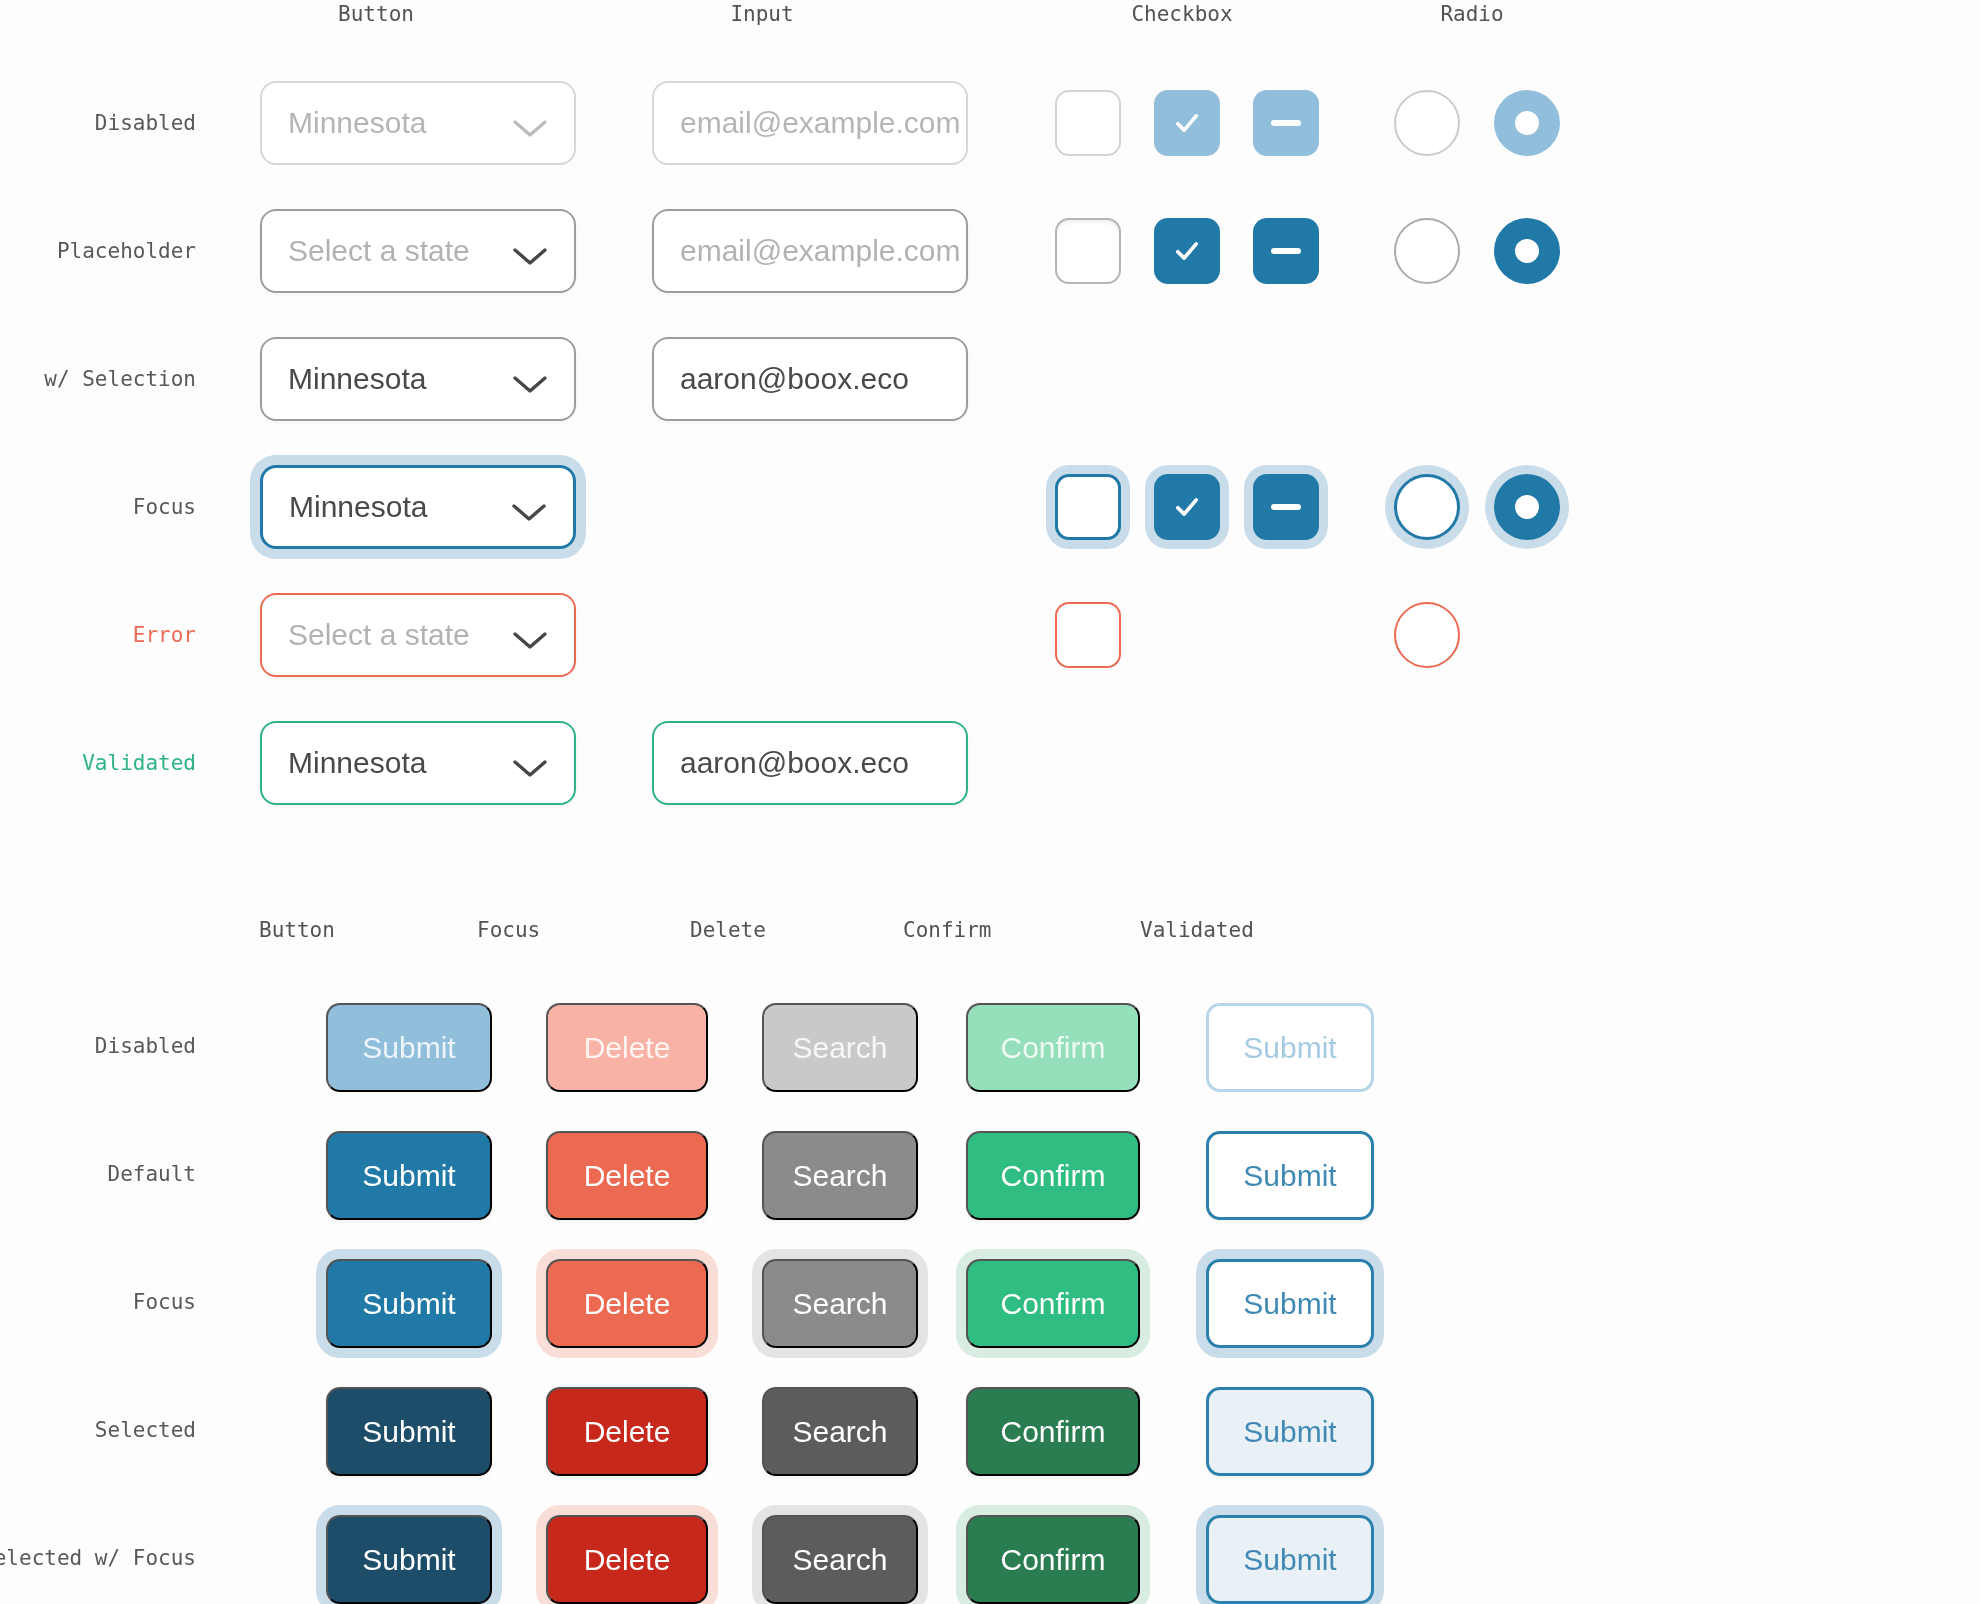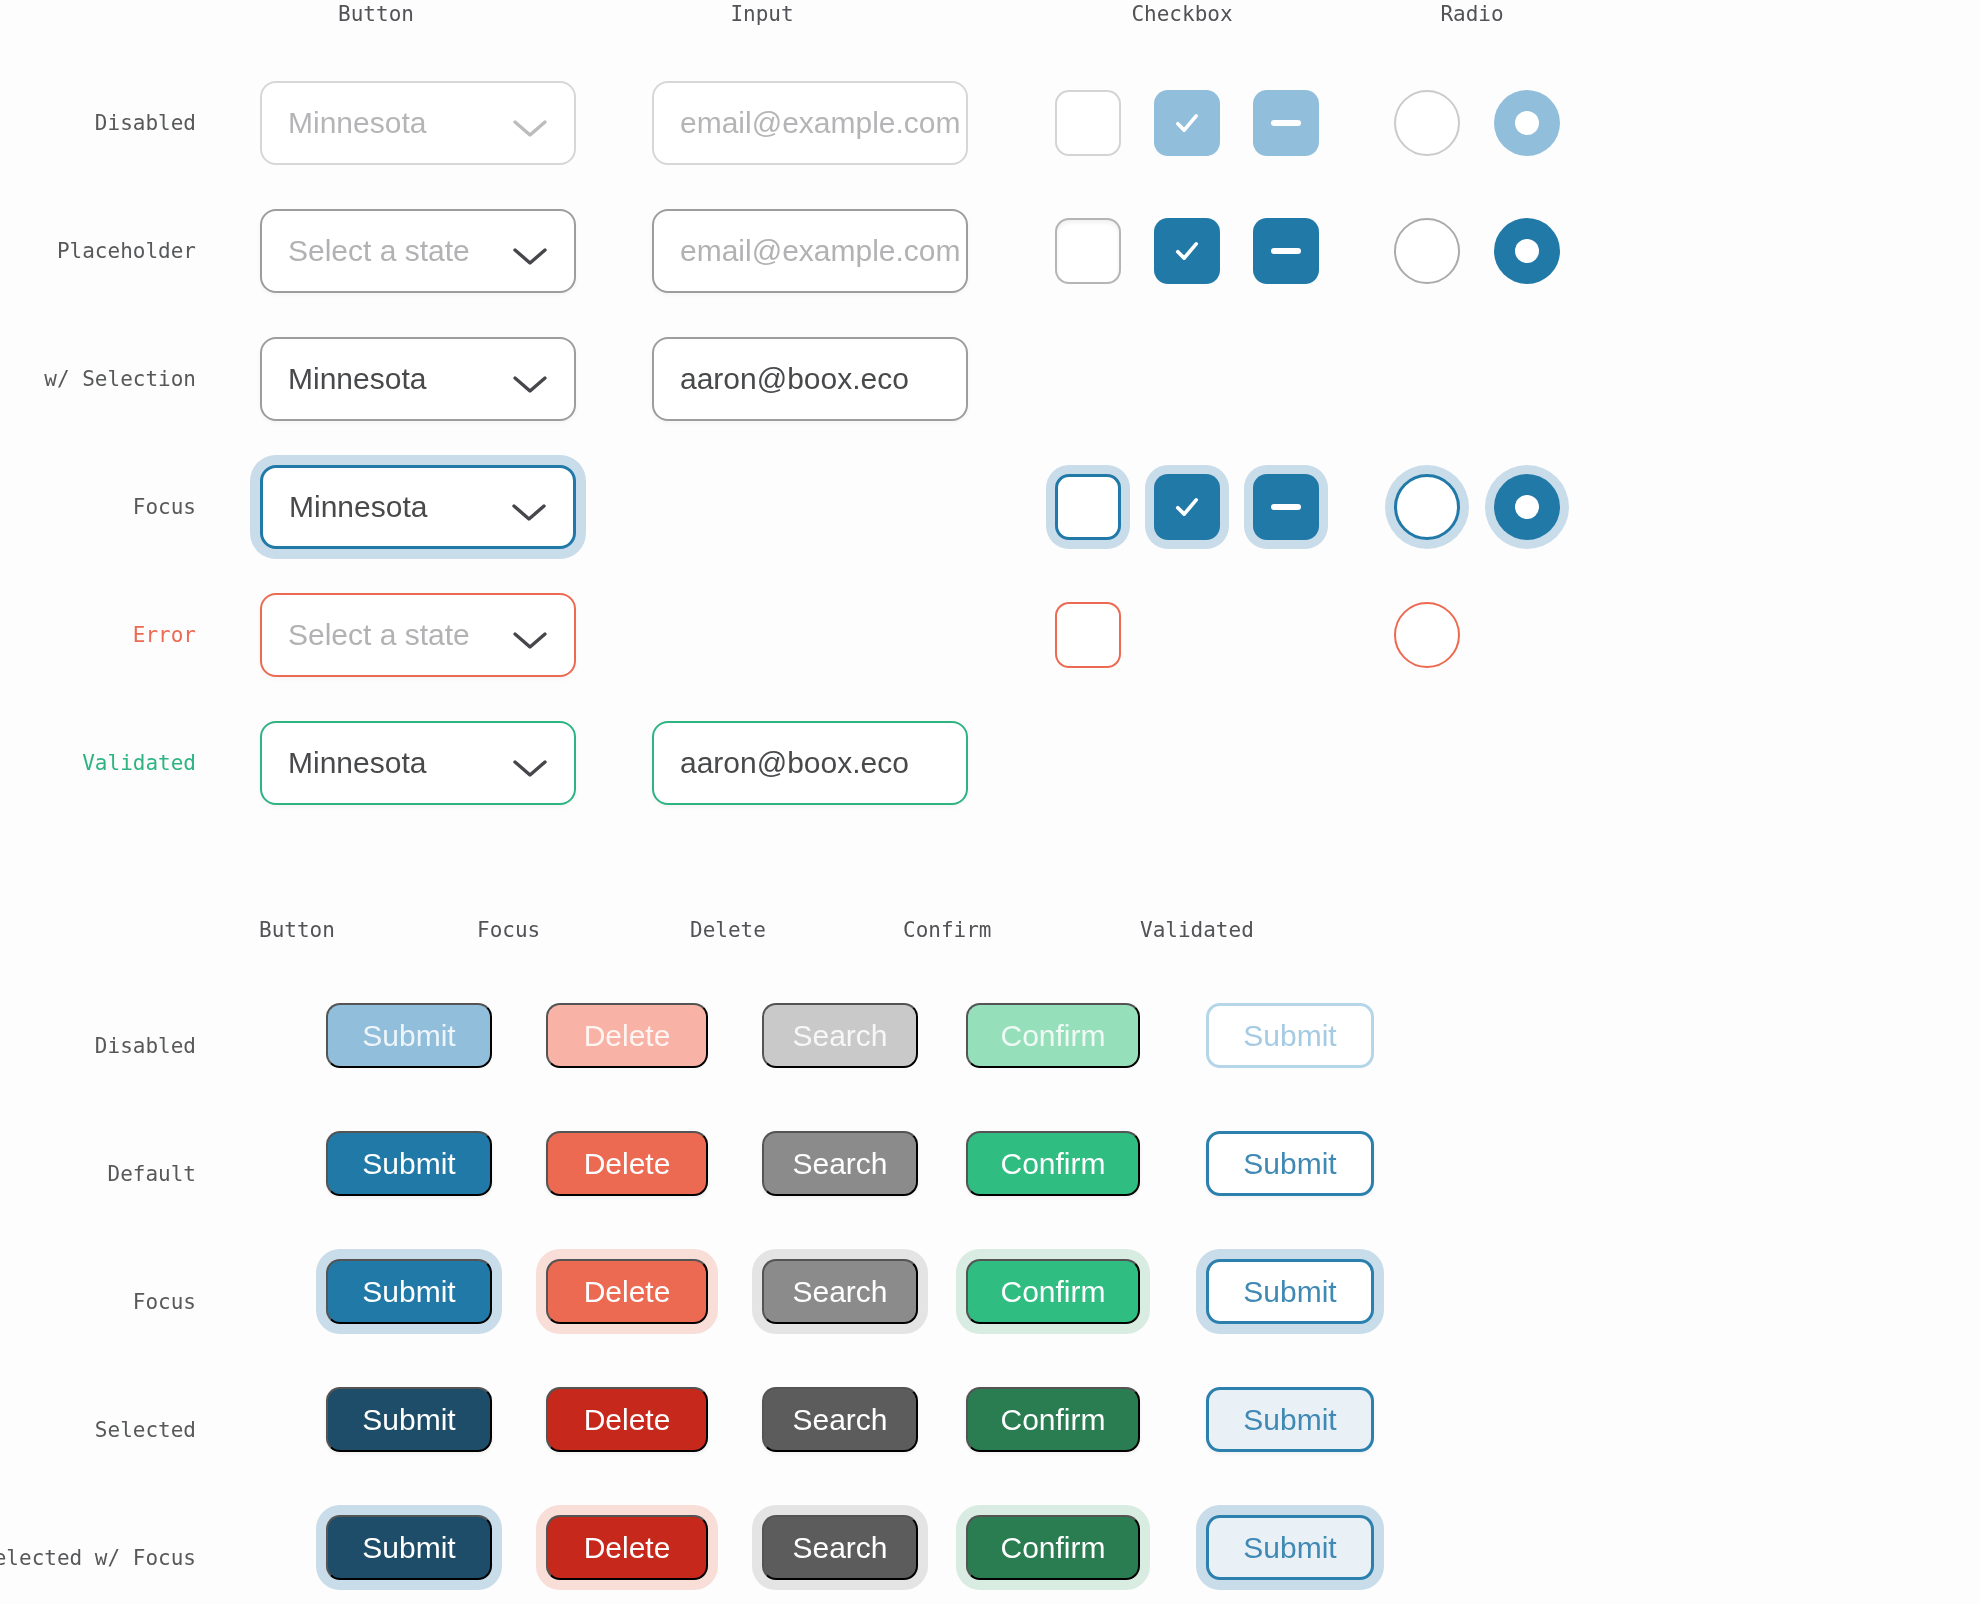--- a/index.html
+++ b/index.html
@@ -52,21 +52,21 @@
   .radio.unchecked{border:2px solid #ababab;}
   .radio.unchecked.disabled{border-color:#cbcbcb;}
   .radio.unchecked.focus{border:3px solid var(--primary);box-shadow:0 0 0 9px var(--halo-primary);}
   .radio.unchecked.error{border:2px solid var(--error);}
   .radio.checked{background:var(--primary);}
   .radio.checked.disabled{background:var(--primary-light);}
   .radio.ring{box-shadow:0 0 0 9px var(--halo-primary);}
   .dot{width:24px;height:24px;border-radius:50%;background:#fff;}
 
   
-  .btn{position:absolute;height:65px;border-radius:14px;box-sizing:border-box;display:flex;
+  .btn{position:absolute;height:89px;border-radius:14px;box-sizing:border-box;display:flex;
        align-items:center;justify-content:center;font-size:30px;color:#fff;
        box-shadow:0 2px 4px rgba(0,0,0,.05);}
   .dis{box-shadow:none;color:rgba(255,255,255,.85);}
   .b-primary{background:var(--primary);}
   .b-primary.dis{background:var(--primary-light);}
   .b-primary.sel{background:var(--primary-dark);}
   .b-danger{background:var(--danger);}
   .b-danger.dis{background:var(--danger-light);}
   .b-danger.sel{background:var(--danger-dark);}
   .b-muted{background:var(--muted);}

